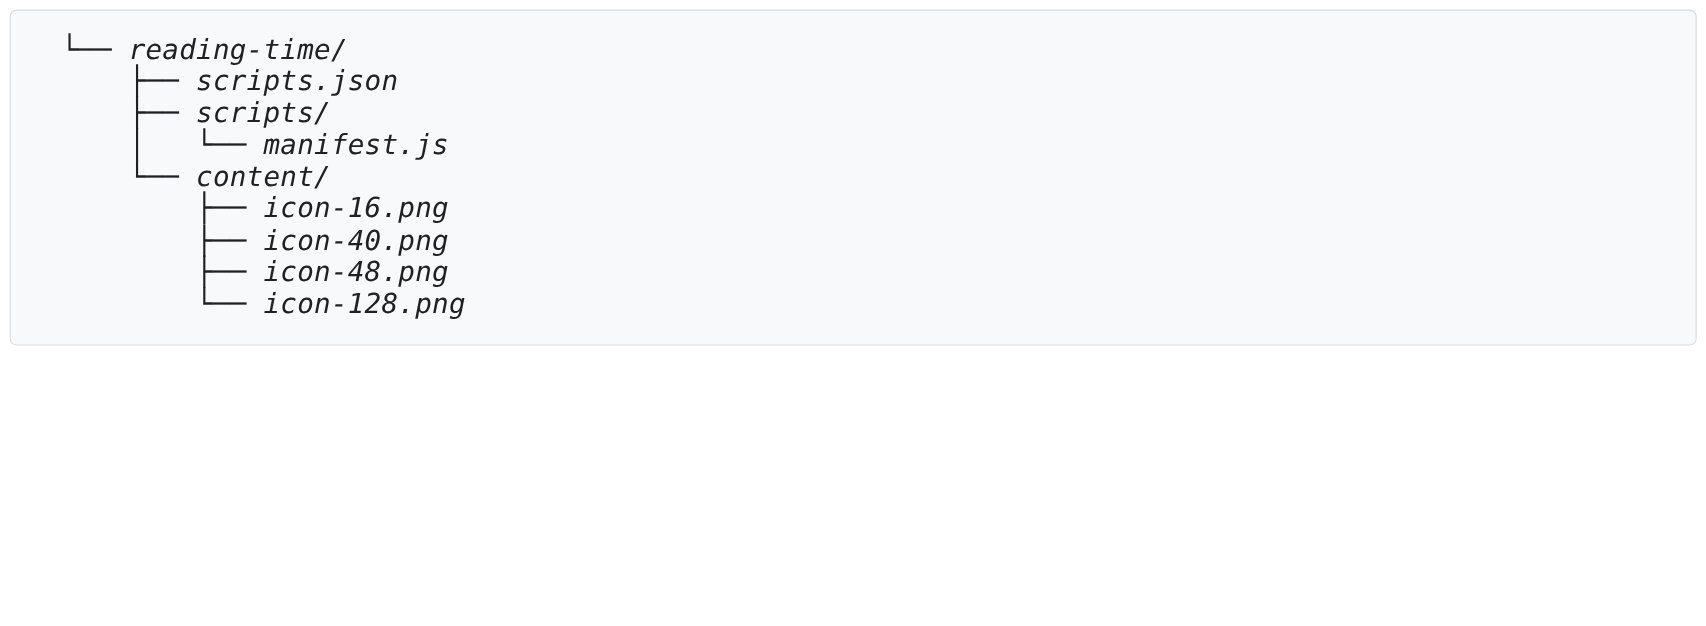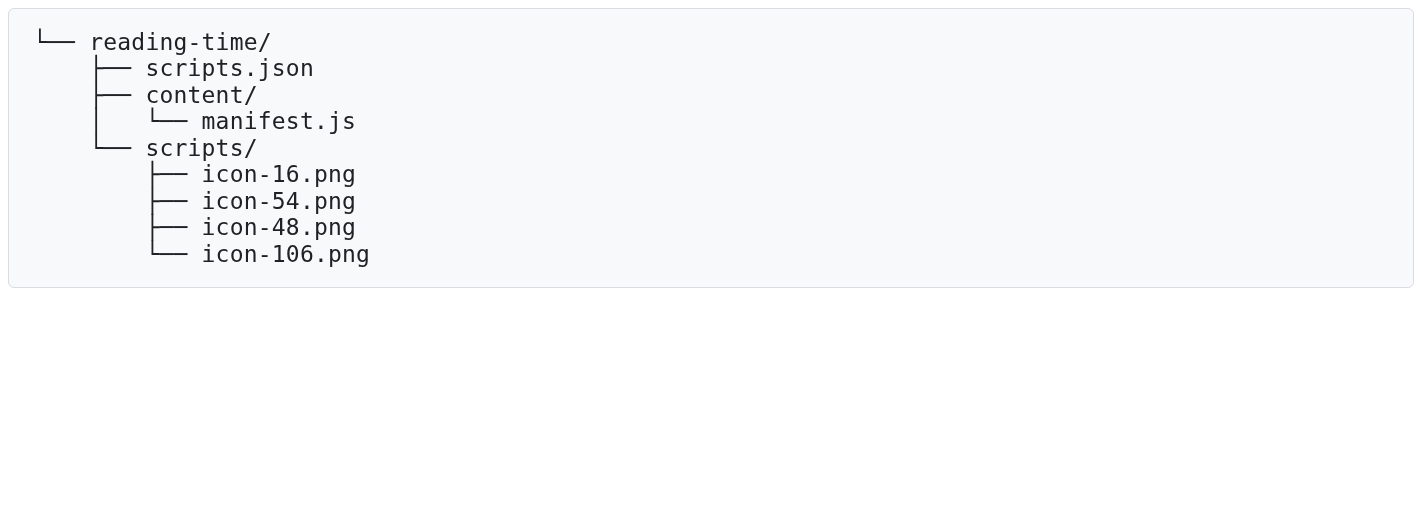--- a/index.html
+++ b/index.html
@@ -18,28 +18,29 @@
       border-radius: 6px;
       padding: 20px 20px 20px 24px;
       font-size: 23px;
       line-height: 1.15;
       color: #202124;
       white-space: pre;
       overflow-x: auto;
       letter-spacing: 0.2px;
     }
     .tree-line {
-      margin: 0;
+      margin: 18px;
       padding: 0;
+      font-style: italic;
     }
   </style>
 </head>
 <body>
 
 <pre class="code-block"><span class="tree-line">└── reading-time/</span>
 <span class="tree-line">    ├── scripts.json</span>
-<span class="tree-line">    ├── content/</span>
+<span class="tree-line">    ├── scripts/</span>
 <span class="tree-line">    │   └── manifest.js</span>
-<span class="tree-line">    └── scripts/</span>
+<span class="tree-line">    └── content/</span>
 <span class="tree-line">        ├── icon-16.png</span>
-<span class="tree-line">        ├── icon-54.png</span>
+<span class="tree-line">        ├── icon-40.png</span>
 <span class="tree-line">        ├── icon-48.png</span>
-<span class="tree-line">        └── icon-106.png</span></pre>
+<span class="tree-line">        └── icon-128.png</span></pre>
 
 </body></html>

